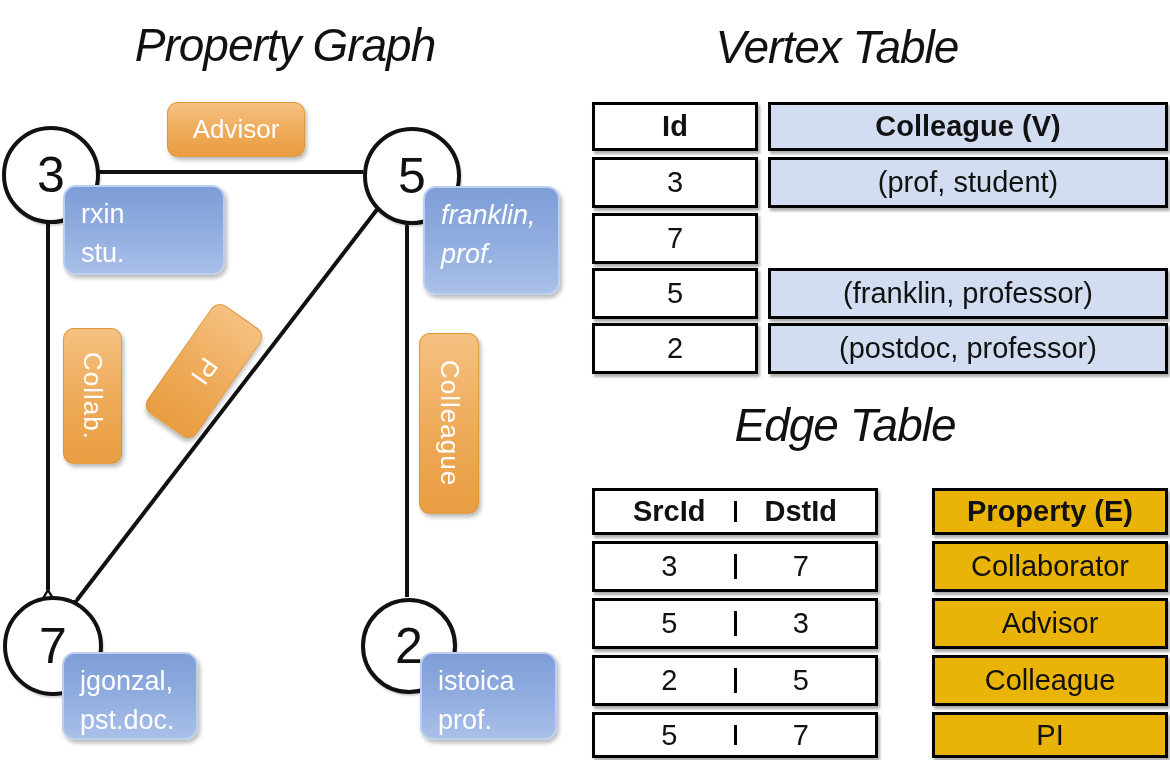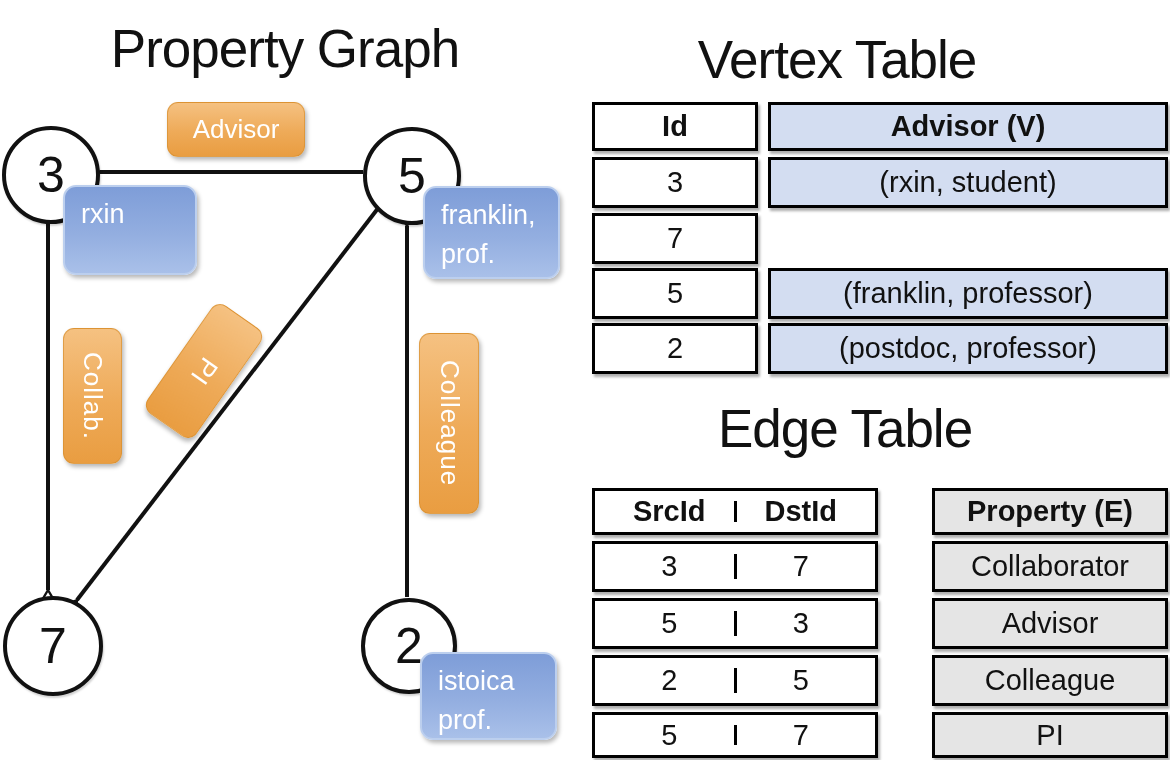--- a/index.html
+++ b/index.html
@@ -1,20 +1,20 @@
 <!DOCTYPE html>
 <html><head>
 <meta charset="utf-8">
 <style>
   html,body{margin:0;padding:0;background:#fff;}
   body{font-family:"Liberation Sans",sans-serif;}
   .stage{position:relative;width:1170px;height:760px;background:#fff;overflow:hidden;}
 
   
-  .big-title{position:absolute;font-size:53px;font-weight:400;letter-spacing:-1px;color:#111;text-align:center;white-space:nowrap;}
+  .big-title{position:absolute;font-size:46px;font-weight:400;letter-spacing:-1px;color:#111;text-align:center;white-space:nowrap;font-style:italic;}
 
   
   .edges-svg{position:absolute;left:0;top:0;z-index:1;}
   .gnode{position:absolute;z-index:2;border:4px solid #111;border-radius:50%;background:#fff;
          display:flex;align-items:center;justify-content:center;
          box-shadow:1px 2px 2px rgba(0,0,0,.18);}
   .gnode span{font-size:50px;color:#111;line-height:1;}
 
   .olabel{position:absolute;z-index:3;border-radius:11px;
           background:linear-gradient(180deg,#f5c181 0%,#eeaa58 55%,#e99d41 100%);
@@ -29,21 +29,21 @@
         color:#fff;font-size:27px;line-height:39px;padding:8px 6px 6px 16px;box-sizing:border-box;}
   .bbox span{display:block;}
 
   
   .trow{position:absolute;display:flex;gap:10px;}
   .cell{border:3px solid #000;box-sizing:border-box;background:#fff;
         display:flex;align-items:center;justify-content:center;
         font-size:29px;color:#111;box-shadow:1.5px 2.5px 2.5px rgba(0,0,0,.32);}
   .cell.hdr{font-weight:bold;}
   .blue{background:#d3ddf1;}
-  .tan{background:#e5e5e5;margin-left:44px;}
+  .tan{background:#eab308;margin-left:44px;}
   .split{padding:10px;justify-content:stretch;align-items:stretch;}
   .split .half{flex:1;display:flex;align-items:center;justify-content:center;}
   .split .half + .half{border-left:3px solid #000;}
 </style>
 </head>
 <body>
 
 <div class="stage">
 
   <div class="big-title" style="left:60px;top:18px;width:450px;">Property Graph</div>
@@ -79,41 +79,46 @@
   <div class="olabel" style="left:63px;top:328px;width:57px;height:134px;">
     <span class="vtext">Collab.</span>
   </div>
   <div class="olabel" style="left:174px;top:305px;width:58px;height:130px;transform:rotate(35deg);">
     <span class="vtext">PI</span>
   </div>
   <div class="olabel" style="left:419px;top:333px;width:58px;height:179px;">
     <span class="vtext">Colleague</span>
   </div>
 
-  <div class="bbox" style="left:63px;top:185px;width:134px;height:90px;">
+  <div class="bbox" style="left:63px;top:185px;width:162px;height:90px;">
     <span>rxin</span>
+    <span>stu.</span>
   </div>
-  <div class="bbox" style="left:423px;top:186px;width:137px;height:93px;">
+  <div class="bbox" style="left:423px;top:186px;width:137px;height:109px;font-style:italic;">
     <span>franklin,</span>
     <span>prof.</span>
+  </div>
+  <div class="bbox" style="left:62px;top:652px;width:136px;height:88px;">
+    <span>jgonzal,</span>
+    <span>pst.doc.</span>
   </div>
   <div class="bbox" style="left:420px;top:652px;width:137px;height:88px;">
     <span>istoica</span>
     <span>prof.</span>
   </div>
 
-  <div class="big-title" style="left:592px;top:29px;width:490px;">Vertex Table</div>
+  <div class="big-title" style="left:592px;top:20px;width:490px;">Vertex Table</div>
 
   <div class="trow" style="left:592px;top:102px;width:576px;height:49px;">
     <div class="cell hdr" style="width:166px;">Id</div>
-    <div class="cell hdr blue" style="flex:1;">Advisor (V)</div>
+    <div class="cell hdr blue" style="flex:1;">Colleague (V)</div>
   </div>
   <div class="trow" style="left:592px;top:157px;width:576px;height:51px;">
     <div class="cell" style="width:166px;">3</div>
-    <div class="cell blue" style="flex:1;">(rxin, student)</div>
+    <div class="cell blue" style="flex:1;">(prof, student)</div>
   </div>
   <div class="trow" style="left:592px;top:213px;width:576px;height:51px;">
     <div class="cell" style="width:166px;">7</div>
   </div>
   <div class="trow" style="left:592px;top:268px;width:576px;height:51px;">
     <div class="cell" style="width:166px;">5</div>
     <div class="cell blue" style="flex:1;">(franklin, professor)</div>
   </div>
   <div class="trow" style="left:592px;top:323px;width:576px;height:51px;">
     <div class="cell" style="width:166px;">2</div>

